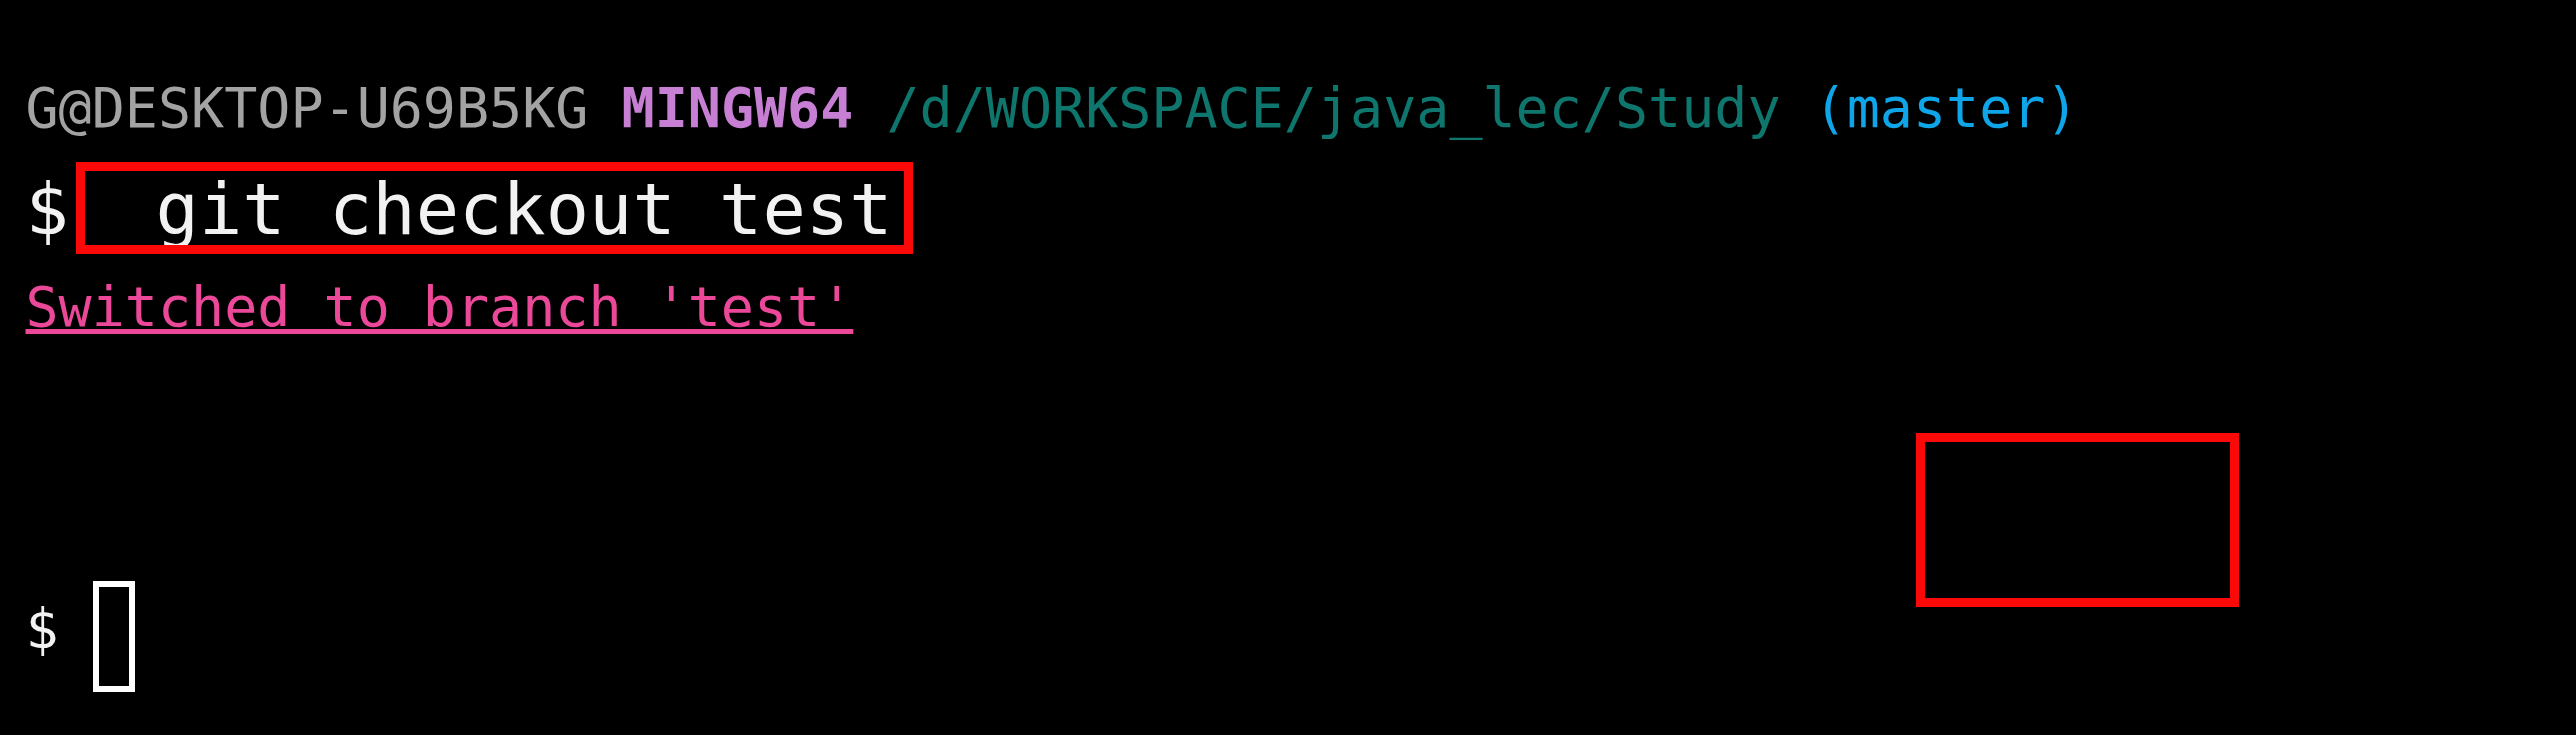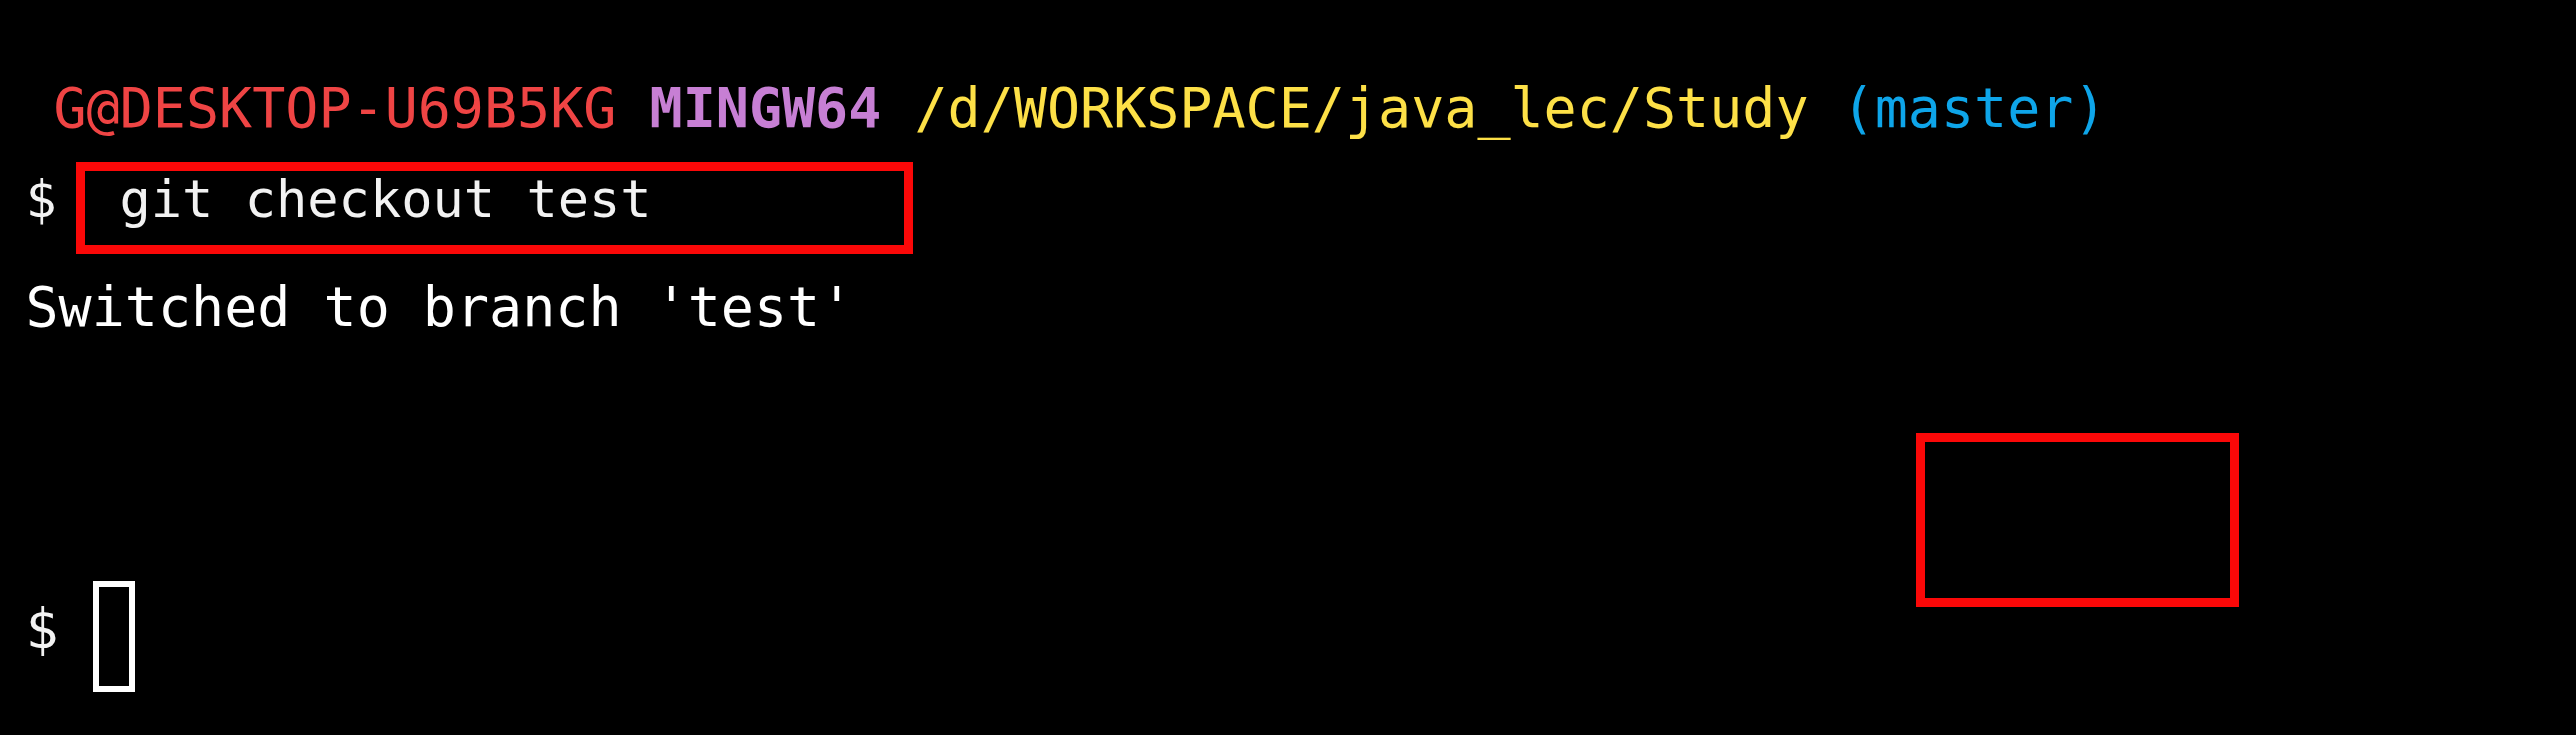--- a/index.html
+++ b/index.html
@@ -29,45 +29,46 @@
     font-size: 55px;
     line-height: 1;
     letter-spacing: 0px;
     font-family: "DejaVu Sans Mono", "Liberation Mono", monospace;
   }
 
   
   #prompt-line-1 { top: 81px; left: 25.5px; }
   #prompt-line-2 { top: 476px; left: 25.5px; }
 
-  .seg-user   { color: #ef4444; margin-left: 28px; }
+  .seg-user   { color: #a3a3a3; }
   .seg-mingw  { color: #c77fd4; font-weight: bold; }
-  .seg-path   { color: #fde047; }
+  .seg-path   { color: #0f766e; }
   .seg-branch { color: #0ea5e9; }
   .seg-white  { color: #f2f2f2; }
 
   
   #command-line {
     position: absolute;
     top: 173px;
     left: 25.5px;
     white-space: pre;
-    font-size: 52px;
+    font-size: 72px;
     line-height: 1;
     color: #f2f2f2;
   }
 
   #output-line {
     position: absolute;
     top: 280px;
     left: 25.5px;
     white-space: pre;
     font-size: 55px;
     line-height: 1;
-    color: #ffffff;
+    color: #ec4899;
+    text-decoration: underline;
   }
 
   #last-prompt-dollar {
     position: absolute;
     top: 602px;
     left: 25.5px;
     white-space: pre;
     font-size: 55px;
     line-height: 1;
     color: #f2f2f2;

